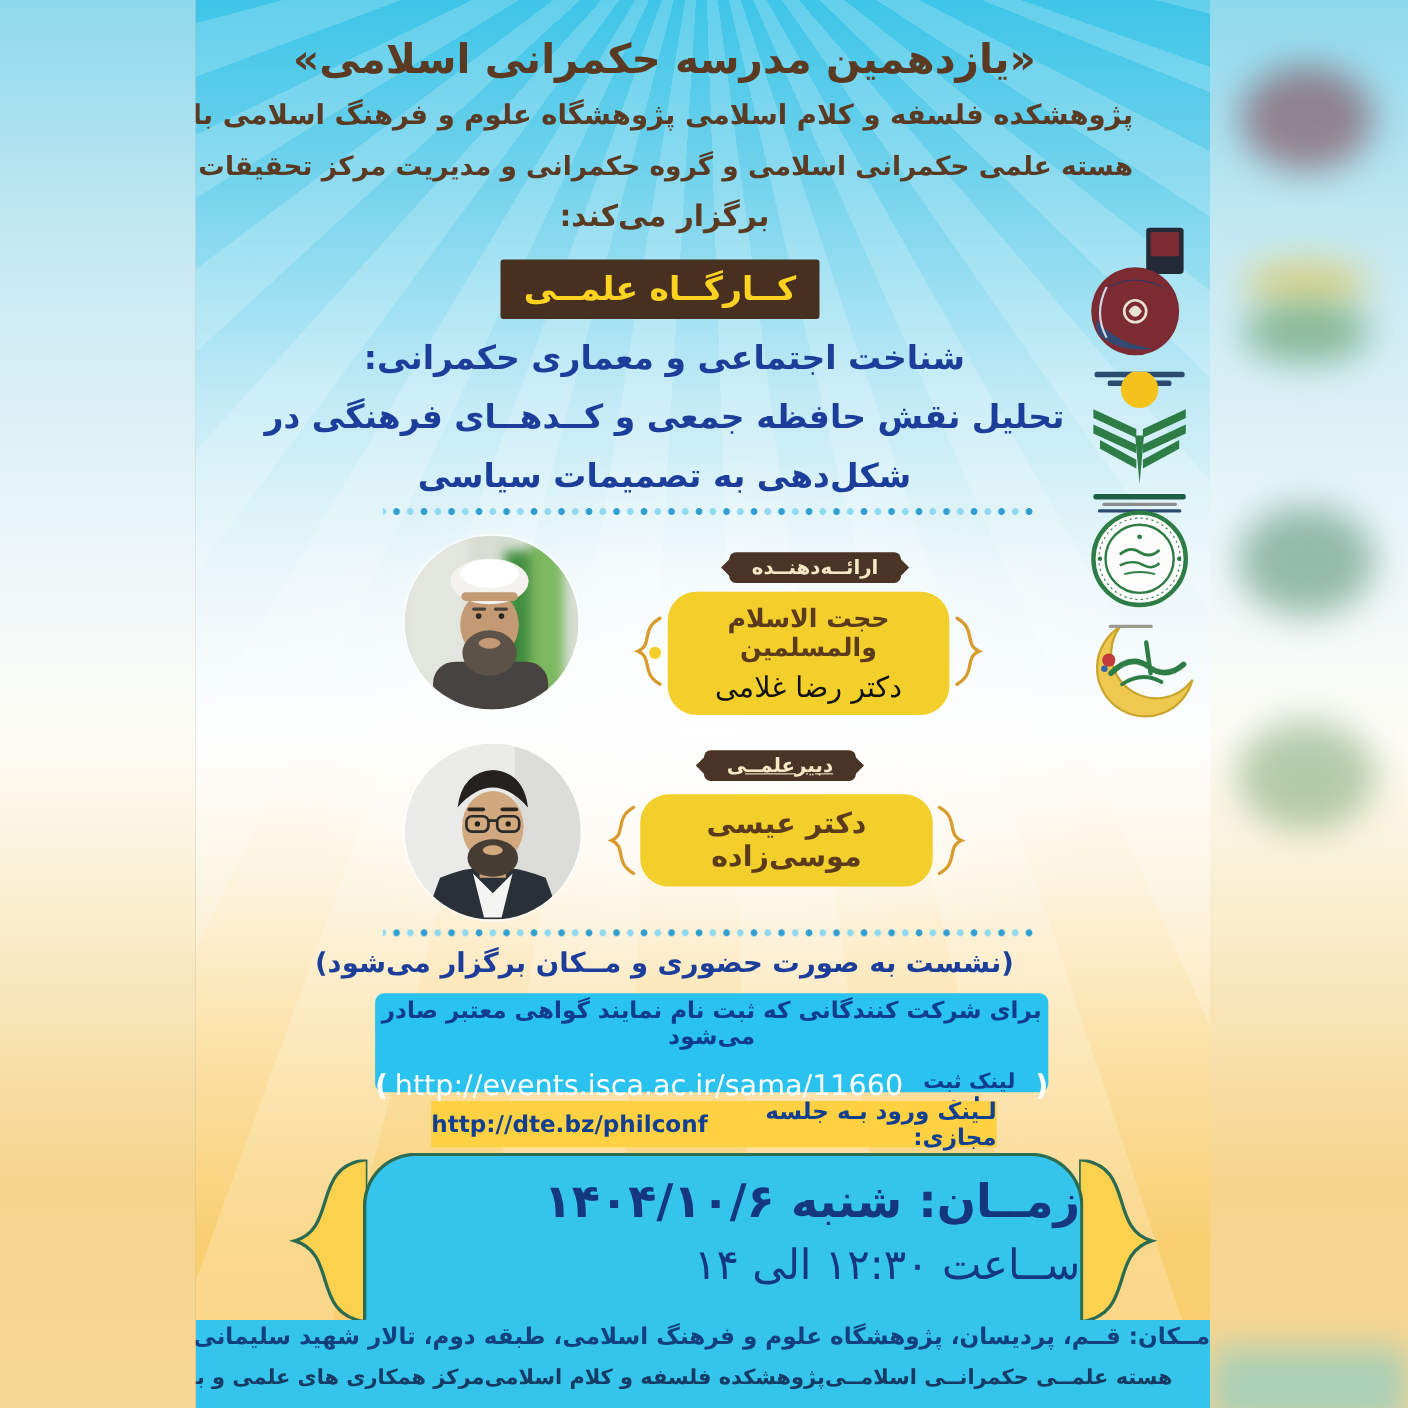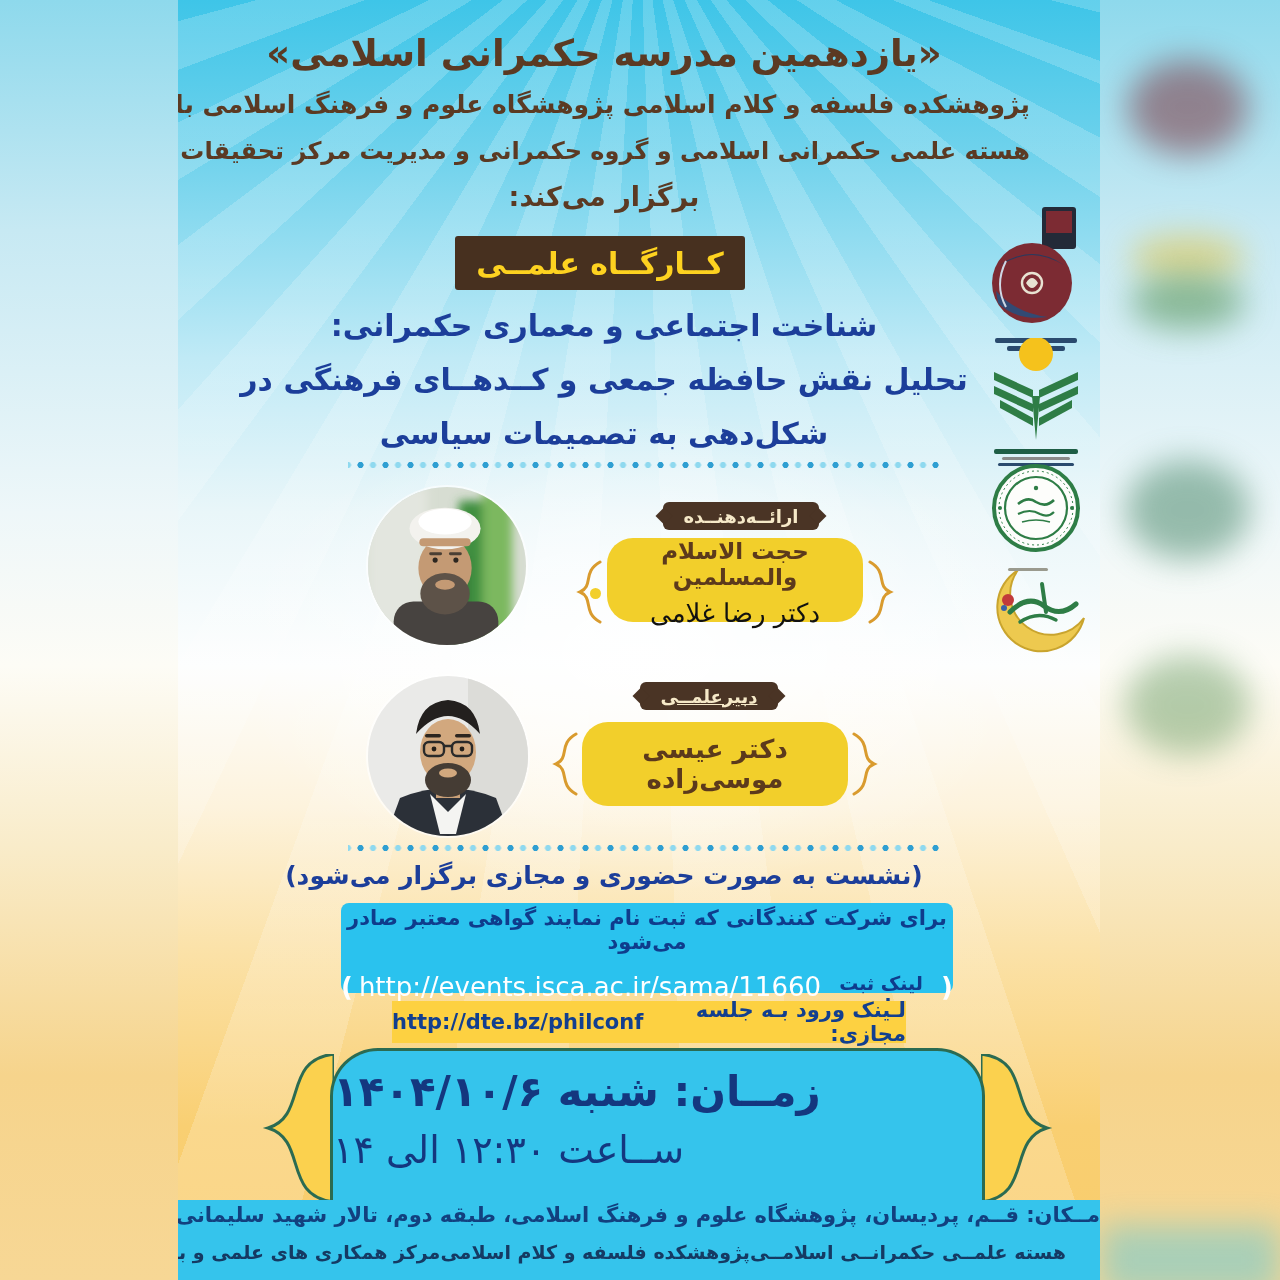--- a/index.html
+++ b/index.html
@@ -57,21 +57,21 @@
   .photo2{top:676px;left:190px;width:160px;height:160px;}
   .badge{position:absolute;height:28px;background:#4a3425;color:#f6e9c8;
          border-radius:6px;display:flex;align-items:center;justify-content:center;
          font-size:18px;font-weight:bold;z-index:3;}
   .badge::before,.badge::after{content:"";position:absolute;width:12px;height:12px;
          background:#4a3425;transform:rotate(45deg);top:8px;}
   .badge::before{right:-5px;} .badge::after{left:-5px;}
   .badge1{top:502px;left:485px;width:156px;}
   .badge2{top:682px;left:462px;width:138px;text-decoration:underline;}
   .bubble{position:absolute;background:#f2cf2b;border-radius:26px;text-align:center;}
-  .bubble1{top:538px;left:429px;width:256px;height:84px;}
+  .bubble1{top:538px;left:429px;width:256px;height:112px;padding-top:12px;}
   .bubble2{top:722px;left:404px;width:266px;height:84px;display:flex;
            align-items:center;justify-content:center;}
   .honorific{color:#5c3a1c;font-weight:bold;font-size:23px;}
   .p-name{color:#111;font-size:26px;margin-top:8px;font-family:"DejaVu Serif",serif;}
   .s-name{color:#5c3a1c;font-weight:bold;font-size:26px;}
   .curlB{position:absolute;z-index:1;}
   .ydot{position:absolute;width:11px;height:11px;border-radius:50%;background:#f2cf2b;}
   
   .note{position:absolute;top:861px;left:0;right:70px;text-align:center;
         color:#1c3e9a;font-weight:bold;font-size:25px;}
@@ -88,21 +88,21 @@
   .linkbar{position:absolute;top:1001px;left:214px;width:514px;height:42px;
            background:#fdd141;display:flex;direction:rtl;align-items:center;
            justify-content:center;gap:10px;}
   .lb-label{color:#123f8f;font-weight:bold;font-size:21px;}
   .lb-url{color:#123f8f;font-weight:bold;font-size:21px;direction:ltr;unicode-bidi:embed;}
   
   .curl{position:absolute;top:1054px;z-index:1;}
   .curl.r{transform:scaleX(-1);}
   .dome{position:absolute;top:1048px;left:152px;width:655px;height:154px;
         background:#35c4ec;border:3px solid #2b6b52;border-bottom:none;
-        border-radius:48px 48px 0 0;text-align:left;z-index:2;}
+        border-radius:48px 48px 0 0;text-align:right;z-index:2;}
   .d-date{color:#14377f;font-weight:bold;font-size:42px;margin-top:16px;}
   .d-time{color:#14377f;font-weight:normal;font-size:38px;margin-top:12px;}
   .footer{position:absolute;top:1200px;left:0;width:922px;height:80px;
           background:#35c4ec;z-index:3;text-align:center;}
   .loc{color:#12407f;font-weight:bold;font-size:21px;margin-top:3px;white-space:nowrap;}
   .orgs{display:flex;direction:rtl;justify-content:space-between;
         padding:0 34px;margin-top:14px;}
   .org{color:#153a63;font-weight:bold;font-size:19px;white-space:nowrap;}
   
   .logocol{position:absolute;top:0;left:auto;right:6px;width:116px;height:100%;}
@@ -213,21 +213,21 @@
         </svg>
       <svg class="curlB" style="top:732px;left:674px;transform:scaleX(-1);" width="26" height="64" viewBox="0 0 26 64">
         <path d="M24 2 C6 12 18 26 4 32 C18 38 6 52 24 62" fill="none" stroke="#d99b2e" stroke-width="3" stroke-linecap="round"></path>
         </svg>
       <div class="bubble bubble2">
         <div class="s-name">دکتر عیسی موسی‌زاده</div>
       </div>
 
       <div class="dots dots2"></div>
 
-      <div class="note">(نشست به صورت حضوری و مجازی برگزار می‌شود)</div>
+      <div class="note">(نشست به صورت حضوری و مــکان برگزار می‌شود)</div>
 
       <div class="regbox">
         <div class="reg-l1">برای شرکت کنندگانی که ثبت نام نمایند گواهی معتبر صادر می‌شود</div>
         <div class="reg-l2">
           <span class="reg-paren">(</span>
           <span class="reg-label">لینک ثبت نام:</span>
           <span class="reg-url">http://events.isca.ac.ir/sama/11660</span>
           <span class="reg-paren">)</span>
         </div>
       </div>

